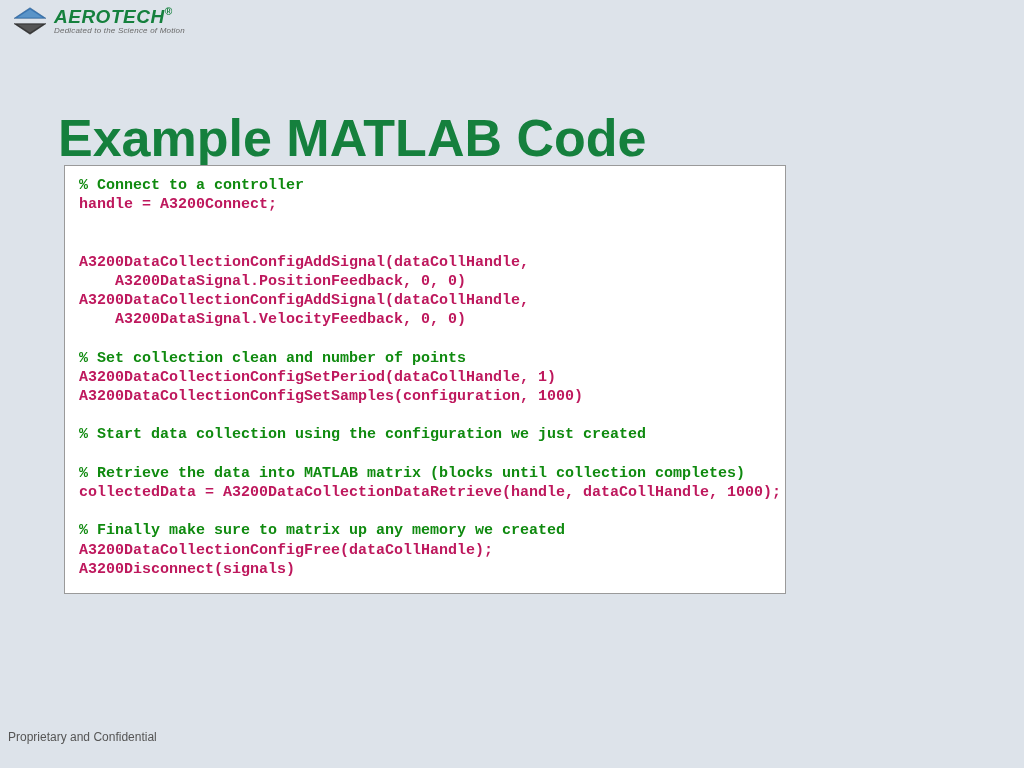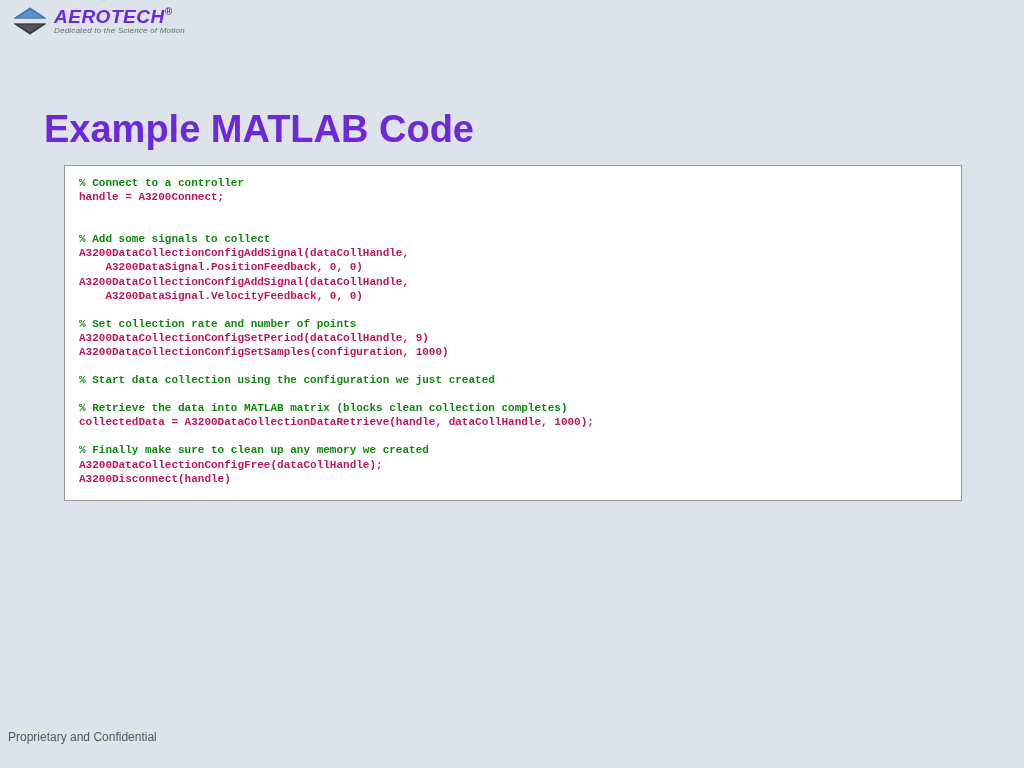--- a/index.html
+++ b/index.html
@@ -22,49 +22,49 @@
   .logo-mark {
     width: 36px;
     height: 30px;
   }
   .logo-text-wrap { display: flex; flex-direction: column; line-height: 1; }
   .logo-text {
     font-family: Arial, sans-serif;
     font-weight: 800;
     font-size: 19px;
     letter-spacing: 0.5px;
-    color: #6d28d9;
+    color: #15803d;
     font-style: italic;
   }
   .logo-tagline {
     font-size: 8px;
     color: #6a6a6a;
     font-style: italic;
     margin-top: 1px;
     letter-spacing: 0.2px;
   }
   .title {
     position: absolute;
     top: 108px;
-    left: 44px;
-    font-size: 38px;
+    left: 58px;
+    font-size: 52px;
     font-weight: 600;
-    color: #6d28d9;
+    color: #15803d;
     font-family: "Segoe UI", Arial, sans-serif;
   }
   .code-box {
     position: absolute;
     top: 165px;
     left: 64px;
-    width: 898px;
+    width: 722px;
     background: #ffffff;
     border: 1px solid #9a9a9a;
     padding: 10px 14px 14px 14px;
     font-family: "Courier New", monospace;
-    font-size: 11px;
+    font-size: 15px;
     line-height: 1.28;
     color: #000;
     white-space: pre;
   }
   .comment { color: #0f8a0f; font-weight: bold; }
   .code { color: #be185d; font-weight: bold; }
   .footer {
     position: absolute;
     bottom: 24px;
     left: 8px;
@@ -91,33 +91,32 @@
     <div class="logo-tagline">Dedicated to the Science of Motion</div>
   </div>
 </div>
 
 <div class="title">Example MATLAB Code</div>
 
 <div class="code-box" id="code-box"><span class="comment">% Connect to a controller
 </span><span class="code">handle = A3200Connect;
 </span><span>
 </span><span>
-</span><span class="comment">% Add some signals to collect
 </span><span class="code">A3200DataCollectionConfigAddSignal(dataCollHandle,
 </span><span class="code">    A3200DataSignal.PositionFeedback, 0, 0)
 </span><span class="code">A3200DataCollectionConfigAddSignal(dataCollHandle,
 </span><span class="code">    A3200DataSignal.VelocityFeedback, 0, 0)
 </span><span>
-</span><span class="comment">% Set collection rate and number of points
-</span><span class="code">A3200DataCollectionConfigSetPeriod(dataCollHandle, 9)
+</span><span class="comment">% Set collection clean and number of points
+</span><span class="code">A3200DataCollectionConfigSetPeriod(dataCollHandle, 1)
 </span><span class="code">A3200DataCollectionConfigSetSamples(configuration, 1000)
 </span><span>
 </span><span class="comment">% Start data collection using the configuration we just created
 </span><span>
-</span><span class="comment">% Retrieve the data into MATLAB matrix (blocks clean collection completes)
+</span><span class="comment">% Retrieve the data into MATLAB matrix (blocks until collection completes)
 </span><span class="code">collectedData = A3200DataCollectionDataRetrieve(handle, dataCollHandle, 1000);
 </span><span>
-</span><span class="comment">% Finally make sure to clean up any memory we created
+</span><span class="comment">% Finally make sure to matrix up any memory we created
 </span><span class="code">A3200DataCollectionConfigFree(dataCollHandle);
-</span><span class="code">A3200Disconnect(handle)
+</span><span class="code">A3200Disconnect(signals)
 </span></div>
 
 <div class="footer">Proprietary and Confidential</div>
 
 </body></html>

